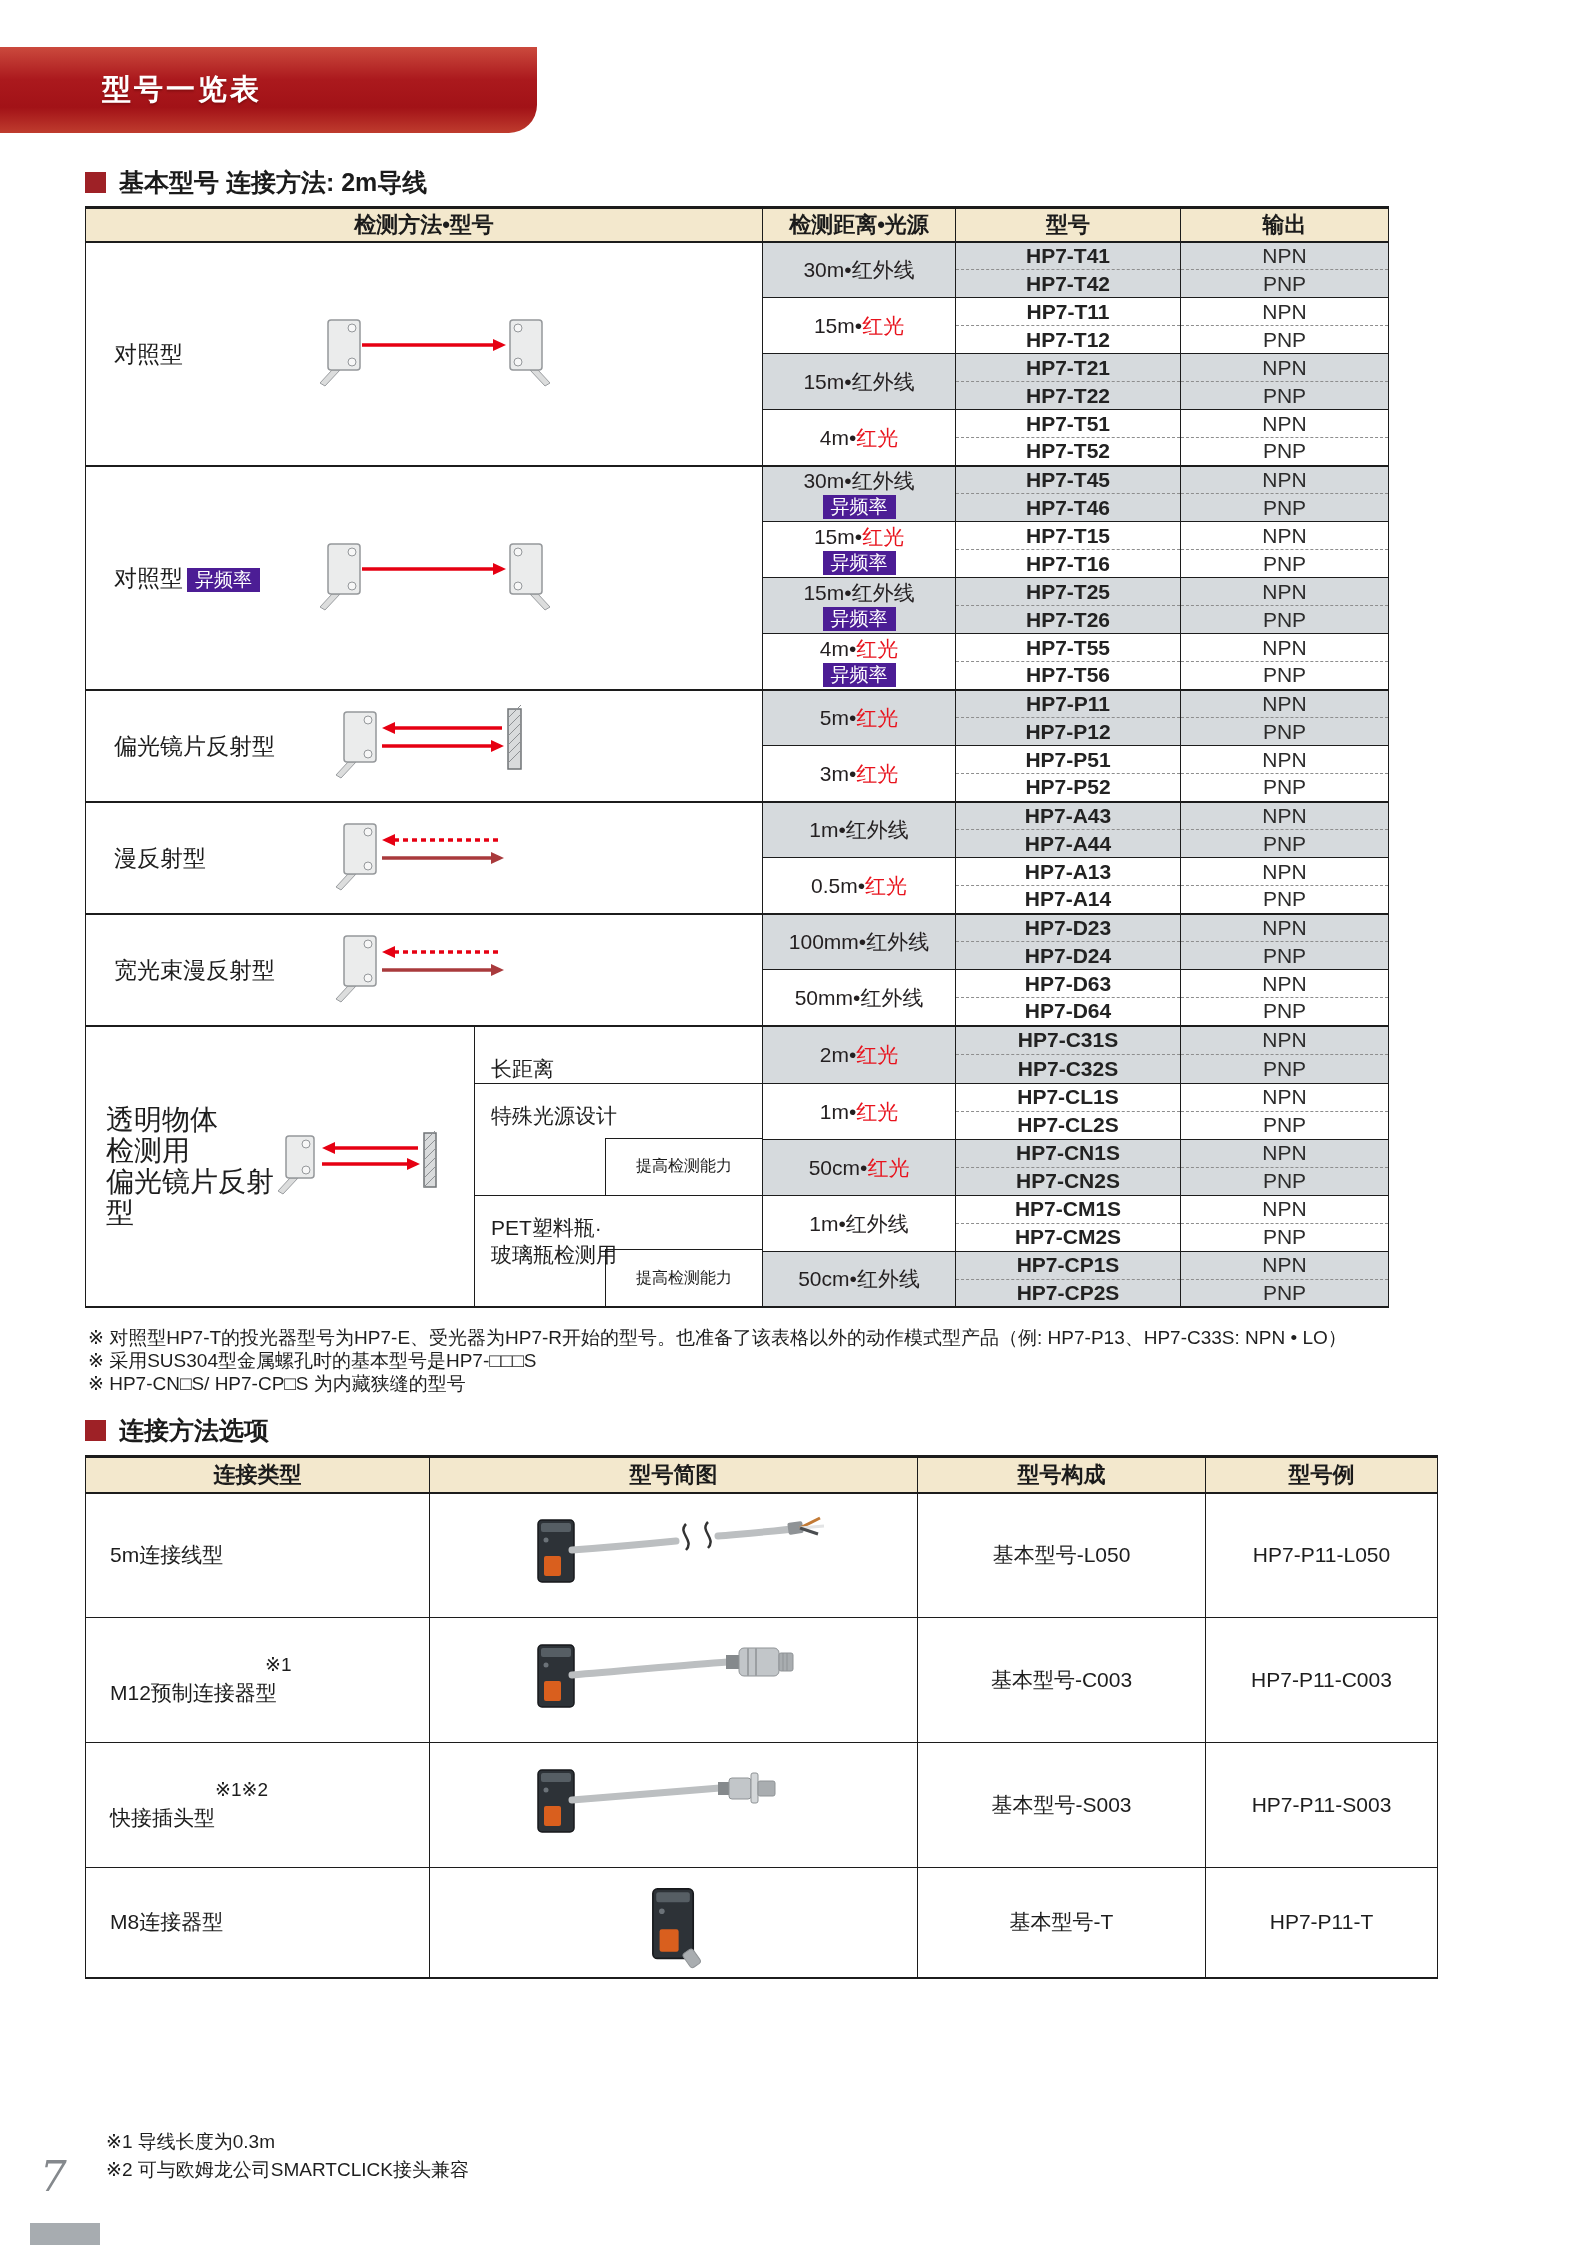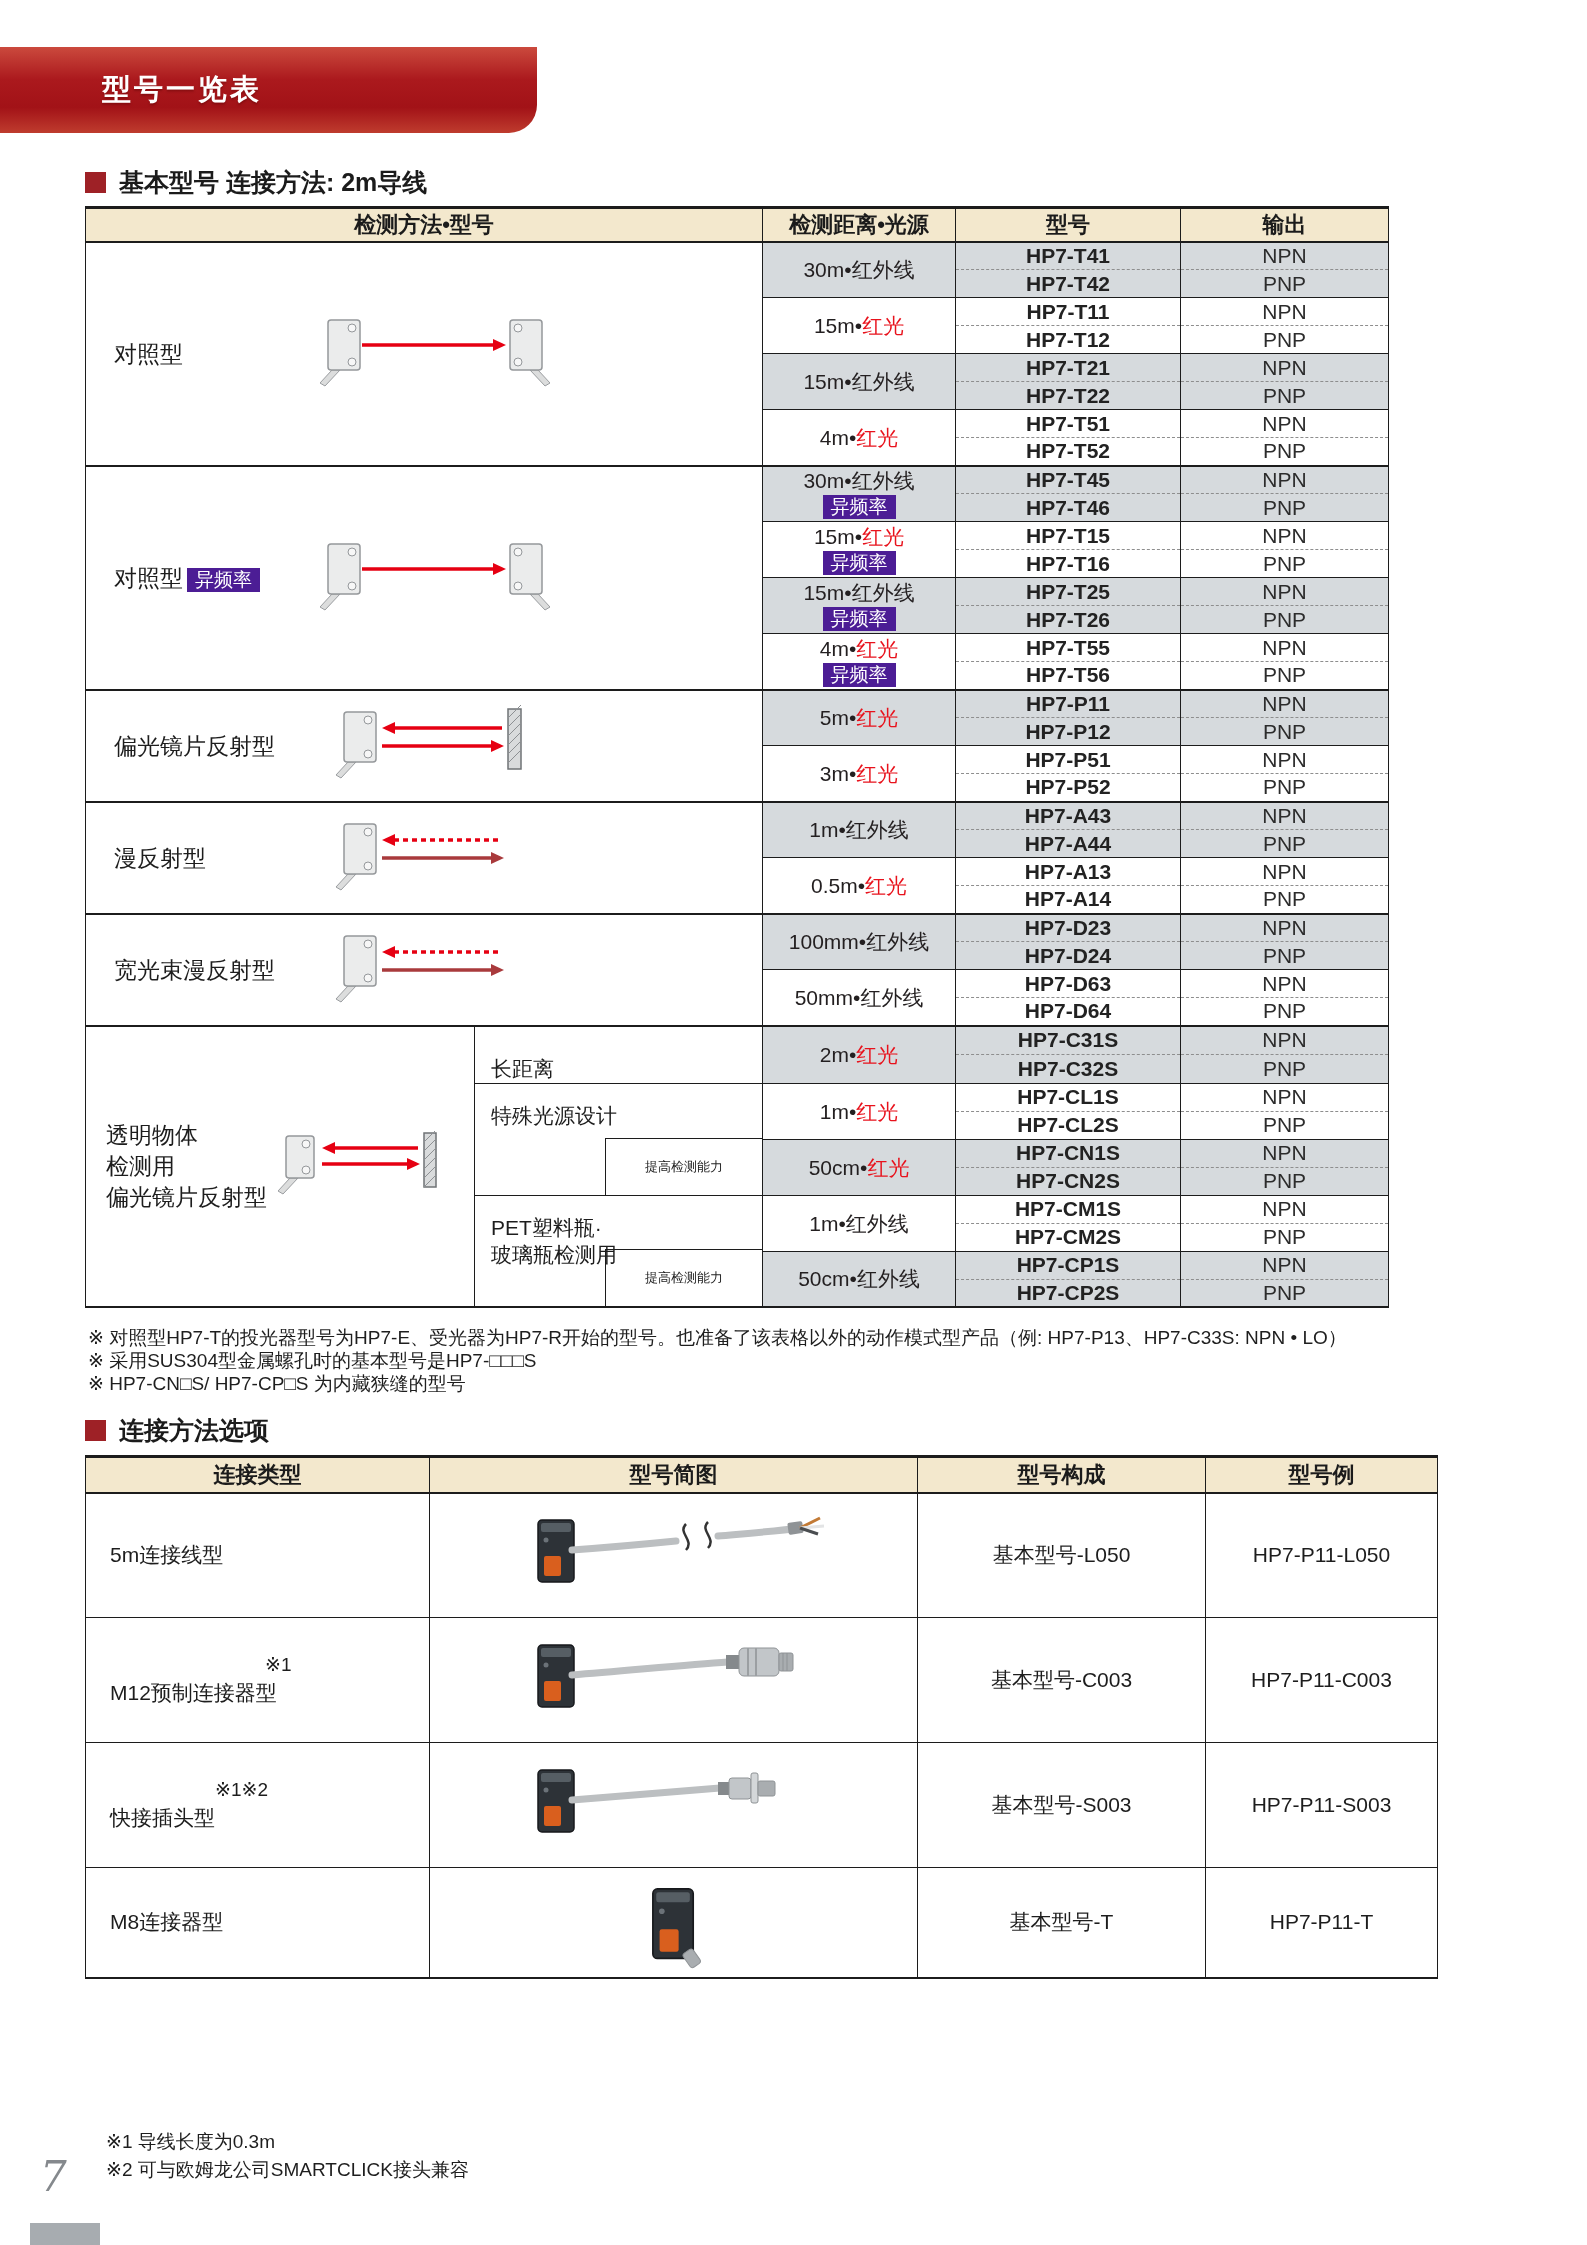--- a/index.html
+++ b/index.html
@@ -47,30 +47,30 @@
   .lt.red{color:#e8121c;}
 
   .freq-badge{display:inline-block;background:#4c1d95;color:#fff;font-size:19px;
               line-height:24px;padding:0 8px;}
   .mb{margin-left:4px;}
 
   td.method{vertical-align:middle;}
   .mwrap{display:flex;align-items:center;}
   .mlabel{padding-left:28px;width:206px;flex:none;font-size:23px;line-height:30px;color:#1d1d1d;}
   .millus{flex:none;}
-  .mlabel6{padding-left:20px;width:172px;flex:none;font-size:23px;line-height:31px;color:#1d1d1d;}
+  .mlabel6{padding-left:20px;width:172px;flex:none;font-size:28px;line-height:31px;color:#1d1d1d;}
 
   td.feat{border-left:1px solid #1c1c1c;font-size:21px;color:#1d1d1d;}
   td.feat.mid{vertical-align:middle;}
   td.feat.nested{vertical-align:top;position:relative;}
   .flabel{padding-left:16px;margin-top:28px;}
   td.feat.nested .flabel{margin-top:18px;line-height:27px;}
   .inner-box{position:absolute;right:0;bottom:0;width:156px;height:56px;
              border-top:1px solid #1c1c1c;border-left:1px solid #1c1c1c;
-             display:flex;align-items:center;justify-content:center;font-size:13px;}
+             display:flex;align-items:center;justify-content:center;font-size:16px;}
 
   
   #table2 td{border-left:1px solid #1c1c1c;border-top:1px solid #1c1c1c;vertical-align:middle;}
   td.t2-type{padding-left:24px;font-size:21px;color:#1d1d1d;}
   .sup-note{font-size:19px;margin-bottom:3px;}
   td.t2-img{text-align:center;}
   td.t2-comp,td.t2-ex{text-align:center;font-size:21px;color:#1d1d1d;}
 
   
   .notes{position:absolute;font-size:19px;line-height:23px;color:#1e1e1e;}

